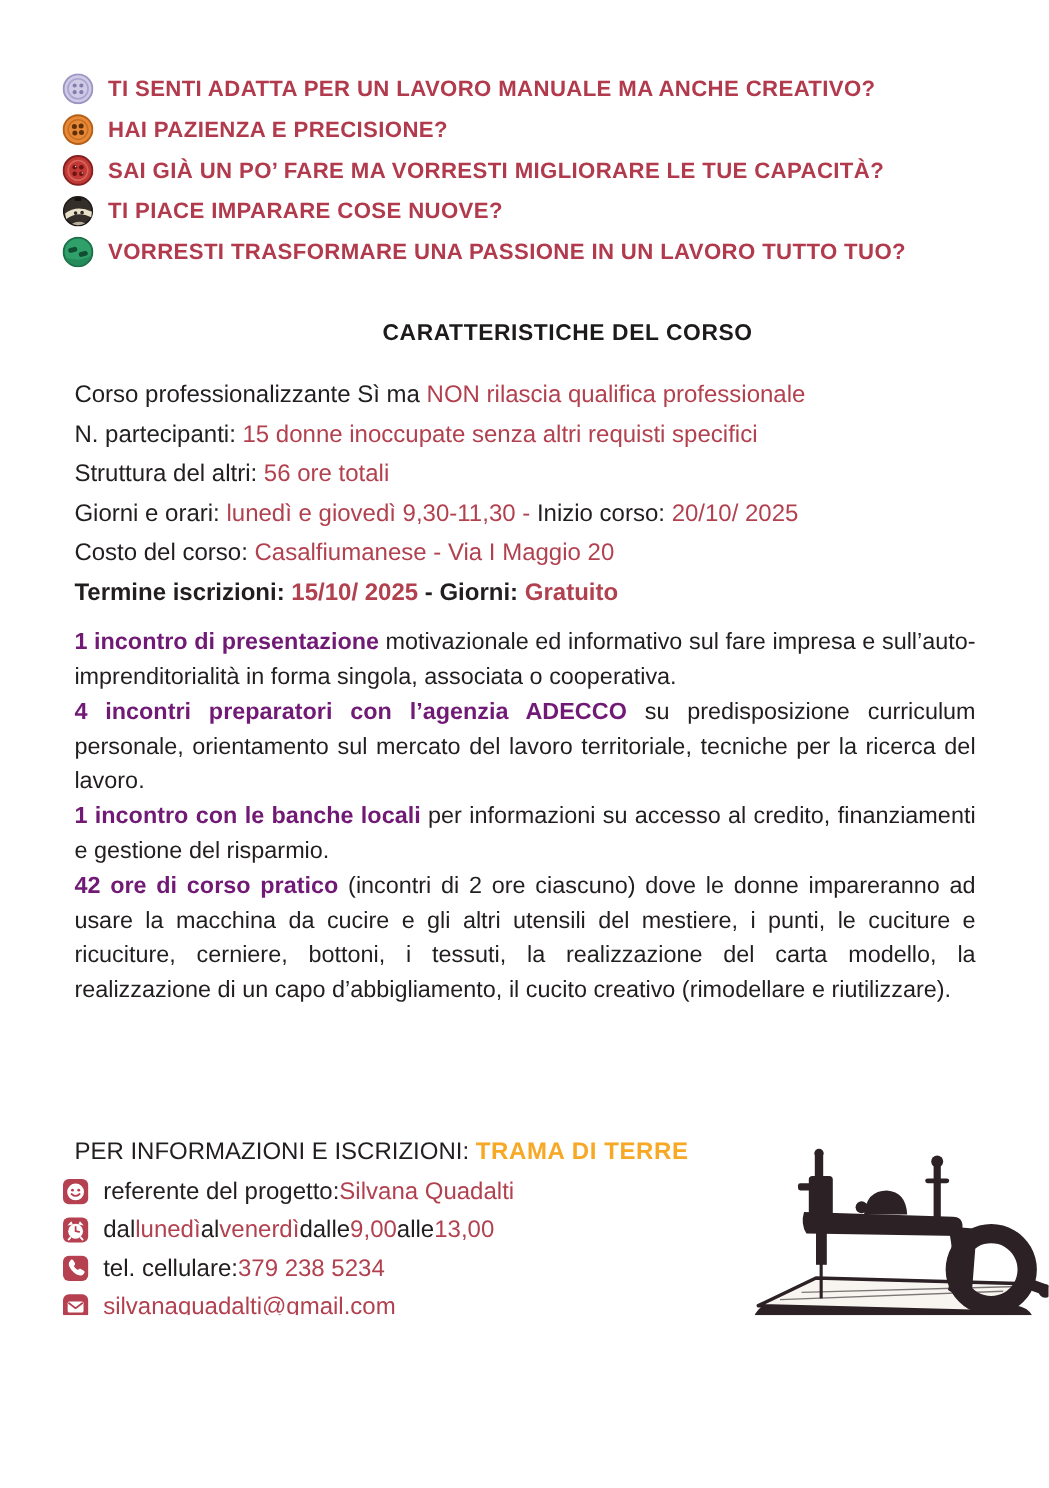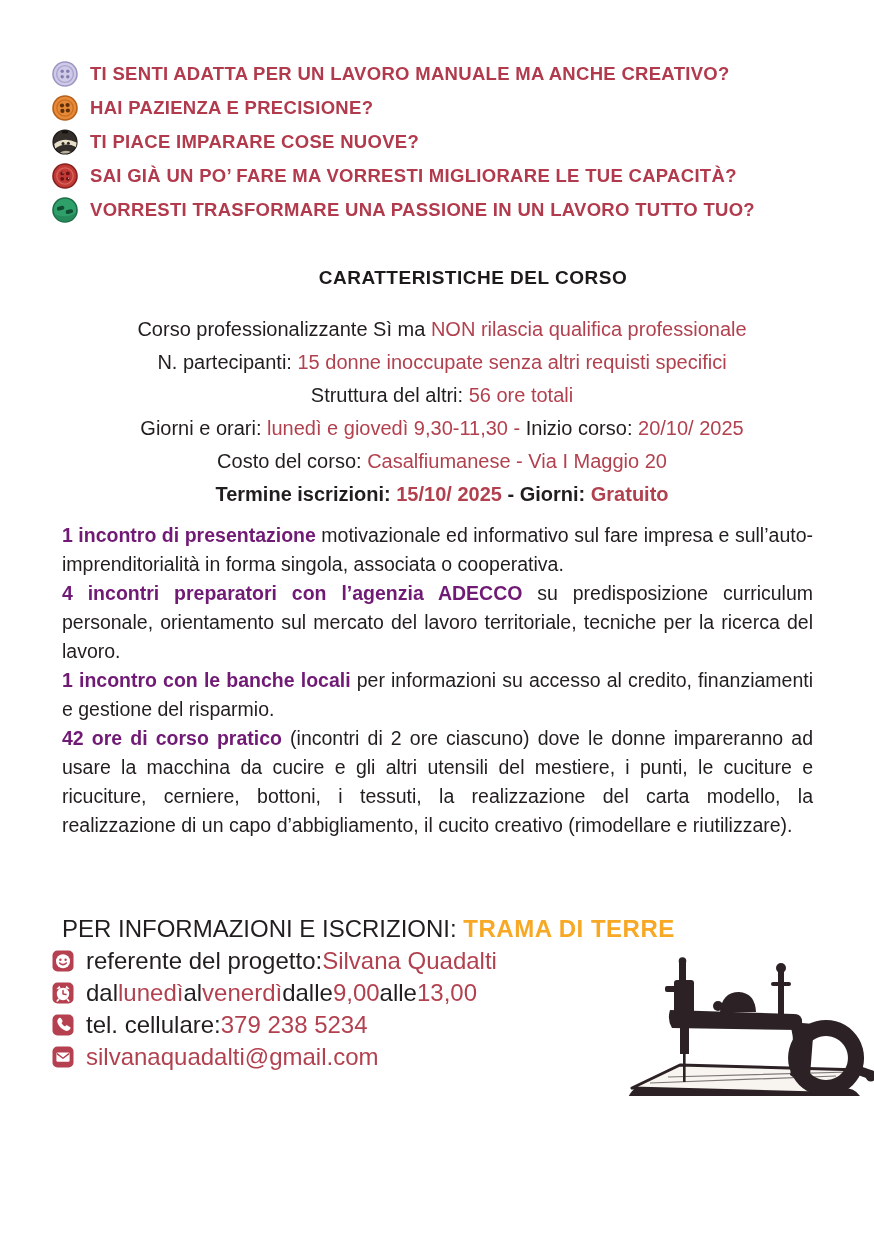--- a/index.html
+++ b/index.html
@@ -9,31 +9,31 @@
   }
   
   .intro{position:absolute;top:57px;left:52px;width:780px;}
   .qline{display:flex;align-items:center;height:34px;}
   .q-icon{width:26px;height:26px;margin-right:12px;flex:none;}
   .q-text{font-size:18.5px;font-weight:700;color:#b23a4d;letter-spacing:0.3px;white-space:nowrap;}
   
   .course-title{position:absolute;top:267px;left:0;width:100%;text-align:center;
     font-size:19px;font-weight:800;color:#1d1a1b;letter-spacing:0.5px;padding-left:36px;}
   .details{position:absolute;top:313px;left:62px;width:760px;font-size:20px;}
-  .details .row{line-height:33px;white-space:nowrap;text-align:center;}
+  .details .row{line-height:33px;white-space:nowrap;}
   .details .row.strong{font-weight:800;}
   .k{color:#221e1f;}
   .v{color:#b2414f;}
   
   .paras{position:absolute;top:521px;left:62px;width:751px;font-size:19.5px;line-height:29px;
     text-align:justify;color:#221e1f;}
   .paras p{margin:0;}
   .lead{font-weight:800;color:#701a75;}
   
-  .contact{position:absolute;top:912px;left:52px;width:620px;font-size:24px;}
+  .contact{position:absolute;top:944px;left:52px;width:620px;font-size:20px;}
   .c-header{margin-left:10px;line-height:33px;white-space:nowrap;}
   .org{color:#f7a824;font-weight:800;letter-spacing:0.5px;}
   .c-row{display:flex;align-items:center;height:32px;white-space:nowrap;}
   .c-icon{width:22px;height:22px;margin-right:12px;flex:none;}
   
   .dash-svg{position:absolute;left:0;top:1096px;z-index:1;}
   .banner-text{position:absolute;top:1112px;left:62px;z-index:2;
     font-size:23px;font-weight:700;letter-spacing:1.2px;color:#171415;white-space:nowrap;}
   .banner-text .b-date{color:#b2414f;}
   
@@ -74,44 +74,44 @@
             <circle cx="15.6" cy="10" r="2.1" fill="#5f3008"></circle>
             <circle cx="10.4" cy="15.9" r="2.1" fill="#5f3008"></circle>
             <circle cx="15.9" cy="15.5" r="2.1" fill="#5f3008"></circle>
           </svg>
       </span>
       <span class="q-text">HAI PAZIENZA E PRECISIONE?</span>
     </div>
     <div class="qline">
       <span class="q-icon">
         <svg viewBox="0 0 26 26" width="26" height="26">
-            <circle cx="13" cy="13" r="12" fill="#332e2a" stroke="#1d1916" stroke-width="1.2"></circle>
-            <path d="M2.2,15 Q12,7.5 24.6,13.5 L24,18 Q13,12.5 3.2,19.5 Z" fill="#e9e0ca"></path>
-            <path d="M8,23.4 Q13,20.5 19,23 Q13,26 8,23.4 Z" fill="#d8cfb8" opacity="0.8"></path>
-            <circle cx="11" cy="14.6" r="1.5" fill="#2c2723"></circle>
-            <circle cx="16.4" cy="14.2" r="1.5" fill="#2c2723"></circle>
-            <rect x="10" y="1.5" width="6" height="3" rx="1.2" fill="#15110e"></rect>
-          </svg>
-      </span>
-      <span class="q-text">TI PIACE IMPARARE COSE NUOVE?</span>
-    </div>
-    <div class="qline">
-      <span class="q-icon">
-        <svg viewBox="0 0 26 26" width="26" height="26">
             <circle cx="13" cy="13" r="12" fill="#c23a36" stroke="#84201e" stroke-width="1.6"></circle>
             <circle cx="13" cy="13" r="8.2" fill="none" stroke="#d9645c" stroke-width="1.3"></circle>
             <circle cx="10.2" cy="10.4" r="1.9" fill="#6d1311"></circle>
             <circle cx="15.8" cy="10.4" r="1.9" fill="#6d1311"></circle>
             <circle cx="10.2" cy="15.8" r="1.9" fill="#6d1311"></circle>
             <circle cx="15.8" cy="15.8" r="1.9" fill="#6d1311"></circle>
             <circle cx="11" cy="9.8" r="0.6" fill="#f4c9c4"></circle>
             <circle cx="16.6" cy="15.2" r="0.6" fill="#f4c9c4"></circle>
           </svg>
       </span>
       <span class="q-text">SAI GIÀ UN PO’ FARE MA VORRESTI MIGLIORARE LE TUE CAPACITÀ?</span>
+    </div>
+    <div class="qline">
+      <span class="q-icon">
+        <svg viewBox="0 0 26 26" width="26" height="26">
+            <circle cx="13" cy="13" r="12" fill="#332e2a" stroke="#1d1916" stroke-width="1.2"></circle>
+            <path d="M2.2,15 Q12,7.5 24.6,13.5 L24,18 Q13,12.5 3.2,19.5 Z" fill="#e9e0ca"></path>
+            <path d="M8,23.4 Q13,20.5 19,23 Q13,26 8,23.4 Z" fill="#d8cfb8" opacity="0.8"></path>
+            <circle cx="11" cy="14.6" r="1.5" fill="#2c2723"></circle>
+            <circle cx="16.4" cy="14.2" r="1.5" fill="#2c2723"></circle>
+            <rect x="10" y="1.5" width="6" height="3" rx="1.2" fill="#15110e"></rect>
+          </svg>
+      </span>
+      <span class="q-text">TI PIACE IMPARARE COSE NUOVE?</span>
     </div>
     <div class="qline">
       <span class="q-icon">
         <svg viewBox="0 0 26 26" width="26" height="26">
             <circle cx="13" cy="13" r="12" fill="#30a06b" stroke="#1c6e47" stroke-width="1.6"></circle>
             <path d="M13,24.6 a12,12 0 0,0 11.6,-9 q-10,6.5 -23,1.5 a12,12 0 0,0 11.4,7.5 Z" fill="#238455" opacity="0.75"></path>
             <rect x="4.8" y="9.2" width="7.6" height="4" rx="2" fill="#114d31" transform="rotate(-14 8.6 11.2)"></rect>
             <rect x="13.6" y="12.6" width="7.6" height="4" rx="2" fill="#114d31" transform="rotate(-14 17.4 14.6)"></rect>
           </svg>
       </span>

